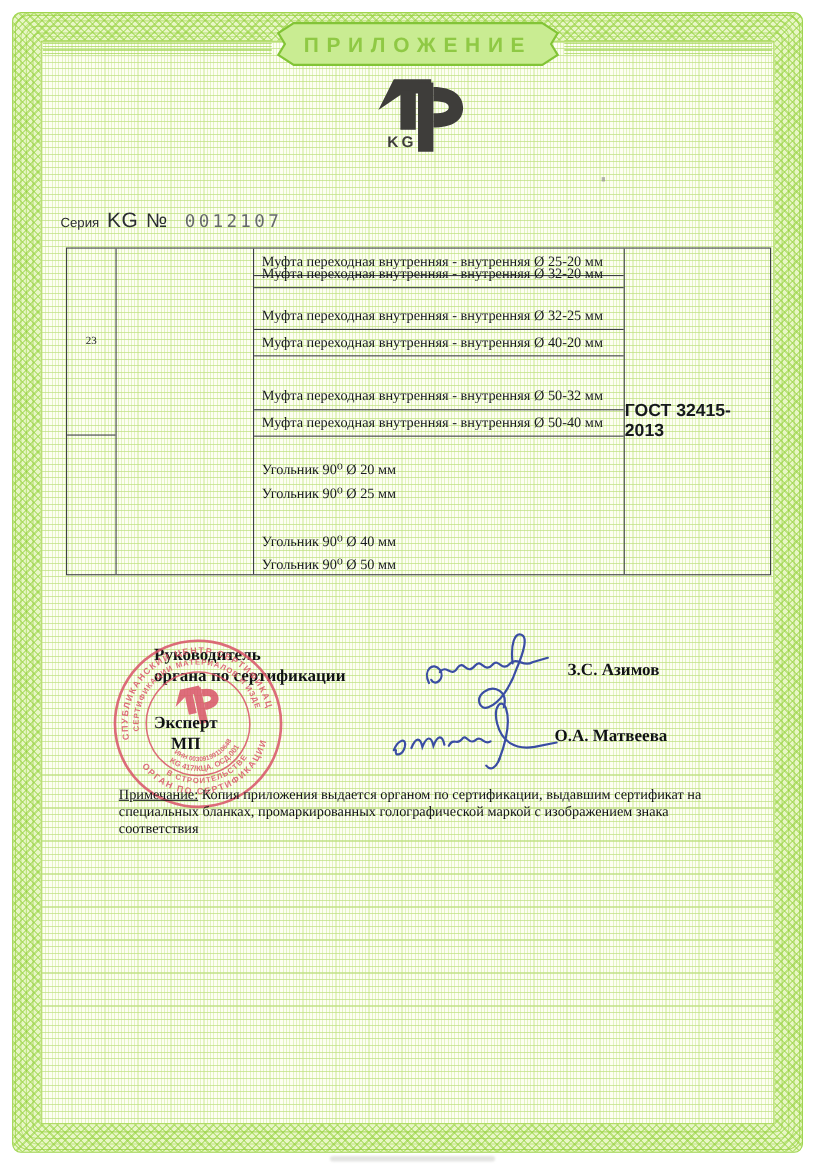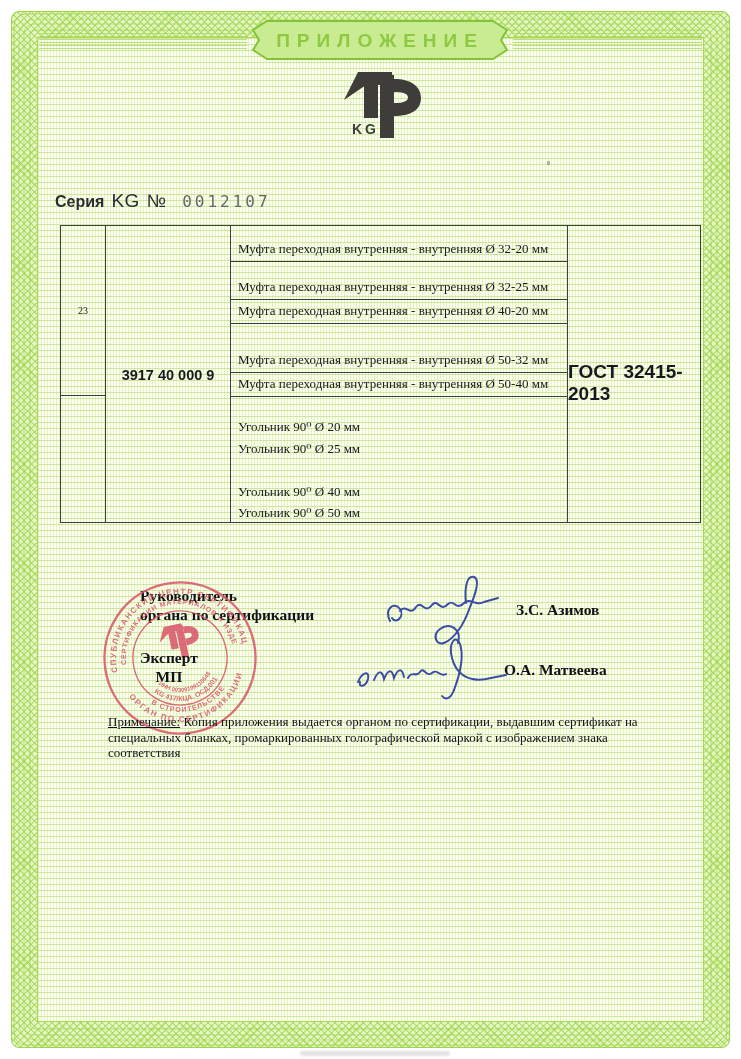--- a/index.html
+++ b/index.html
@@ -32,41 +32,41 @@
     background:repeating-linear-gradient(180deg,#a6d85c 0 1px, rgba(255,255,255,0) 1px 3px);
   }
   .tail.left { left:39px; width:208px; }
   .tail.right { left:513px; width:189px; }
   .banner { position:absolute; left:245px; top:17px; }
   .logo { position:absolute; left:334px; top:60px; }
 
   
   .seria { position:absolute; left:55px; top:190px; display:flex; align-items:baseline;
            font-family:"Liberation Sans","DejaVu Sans",sans-serif; color:#2b2e31; }
-  .seria .w1 { font-size:16px;font-weight:bold; }
+  .seria .w1 { font-size:12px; }
   .seria .w2 { font-size:19px; margin-left:7px; letter-spacing:.5px; }
   .seria .w3 { font-size:18px; margin-left:7px; }
   .seria .num { font-family:"DejaVu Sans Mono","Liberation Mono",monospace;
                 font-size:16px; letter-spacing:3px; color:#66696c; margin-left:16px; }
 
   
   .tbl { position:absolute; left:60px; top:225px; width:641px; height:298px;
          border:1px solid #3c4043; font-size:13px; color:#16191d; }
   .vline { position:absolute; top:0; bottom:0; width:1px; background:#3c4043; }
   .v1 { left:44px; } .v2 { left:169px; } .v3 { left:506px; }
   .hsplit { position:absolute; left:0; width:44px; height:1px; top:169px; background:#3c4043; }
   .no-cell { position:absolute; left:0; width:44px; display:flex; align-items:center; justify-content:center; font-size:10px; }
   .no23 { top:0; height:169px; }
   .no24 { top:169px; height:129px; }
   .code-cell { position:absolute; left:45px; width:124px; top:0; height:298px;
                display:flex; align-items:center; justify-content:center;
                font-family:"Liberation Sans","DejaVu Sans",sans-serif; font-weight:bold; font-size:14.5px; }
-  .gost-cell { position:absolute; left:507px; width:133px; top:0; height:298px;
+  .gost-cell { position:absolute; left:507px; width:117px; top:0; height:298px;
                display:flex; align-items:center; justify-content:center;
-               font-family:"Liberation Sans","DejaVu Sans",sans-serif; font-weight:bold; font-size:19px; }
+               font-family:"Liberation Sans","DejaVu Sans",sans-serif; font-weight:bold; font-size:16px; }
   .gost-cell span { position:relative; top:8px; }
   .prow { position:absolute; left:170px; width:336px; padding-left:7px; overflow:hidden; white-space:nowrap; }
   .prow.m { height:25px; line-height:24px; border-bottom:1px solid #3c4043; }
   .prow.u { height:22px; line-height:22px; }
 
   
   .role { position:absolute; font-weight:bold; font-size:15.5px; line-height:19px; color:#101215; }
   .role1 { left:140px; top:586px; }
   .role2 { left:140px; top:648px; text-align:center; }
   .sname { position:absolute; font-weight:bold; font-size:15.5px; color:#101215; }
@@ -126,25 +126,25 @@
   </div>
 
   <div class="tbl">
     <div class="vline v1"></div>
     <div class="vline v2"></div>
     <div class="vline v3"></div>
     <div class="hsplit"></div>
 
     <div class="no-cell no23">23</div>
 
-    <div class="code-cell">3917 40 000 9</div>
     <div class="gost-cell">
       <span>ГОСТ 32415-2013</span>
     </div>
 
+    <div class="prow m" style="top:0px">Муфта переходная внутренняя  - внутренняя Ø 25-20 мм</div>
     <div class="prow m" style="top:11px">Муфта переходная внутренняя  - внутренняя Ø 32-20 мм</div>
     <div class="prow m" style="top:48.8px">Муфта переходная внутренняя  - внутренняя Ø 32-25 мм</div>
     <div class="prow m" style="top:73.2px">Муфта переходная внутренняя  - внутренняя Ø 40-20 мм</div>
     <div class="prow m" style="top:122px">Муфта переходная внутренняя  - внутренняя Ø 50-32 мм</div>
     <div class="prow m" style="top:146.4px">Муфта переходная внутренняя  - внутренняя Ø 50-40 мм</div>
 
     <div class="prow u" style="top:190px">Угольник 90⁰  Ø 20 мм</div>
     <div class="prow u" style="top:211.6px">Угольник 90⁰  Ø 25 мм</div>
     <div class="prow u" style="top:254.8px">Угольник 90⁰  Ø 40 мм</div>
     <div class="prow u" style="top:276.4px">Угольник 90⁰  Ø 50 мм</div>

